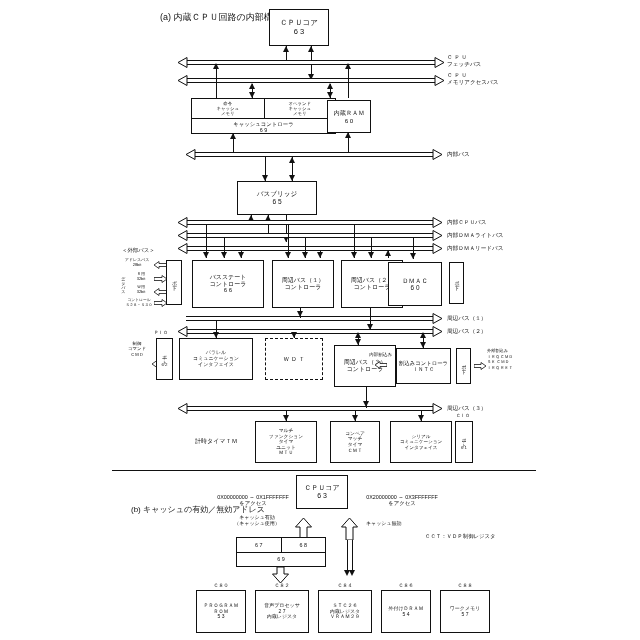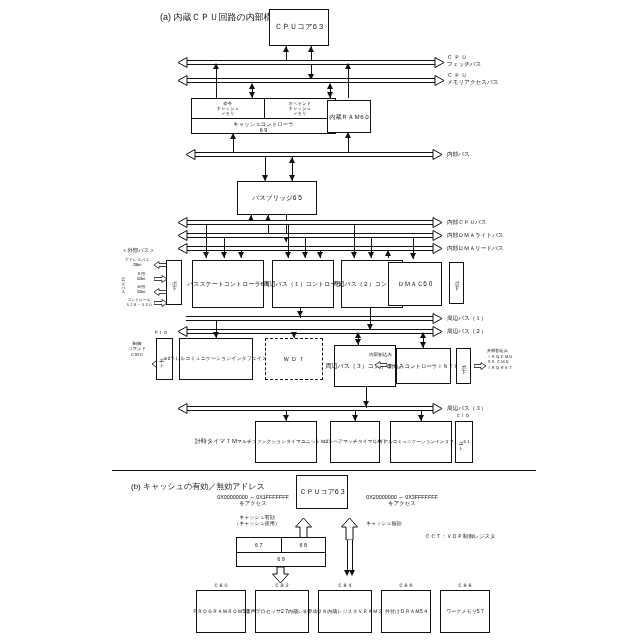--- a/index.html
+++ b/index.html
@@ -1,21 +1,21 @@
 <!DOCTYPE html>
 <html><head>
 <meta charset="utf-8">
 <style>
   html,body{margin:0;padding:0;background:#ffffff;}
   body{width:640px;height:640px;position:relative;overflow:hidden;
        font-family:"Liberation Sans","DejaVu Sans",sans-serif;color:#111;}
   #stage{position:relative;width:640px;height:640px;}
   
   .box{position:absolute;border:1.4px solid #111;background:#fff;
-       display:flex;flex-direction:row;align-items:center;justify-content:center;
+       display:flex;flex-direction:column;align-items:center;justify-content:center;
        text-align:center;line-height:1.15;box-sizing:border-box;}
   .box.dashed{border-style:dashed;}
   .box .ln{display:block;white-space:nowrap;}
   
   .vbox{position:absolute;border:1.4px solid #111;background:#fff;
         display:flex;align-items:center;justify-content:center;box-sizing:border-box;}
   .vbox span{writing-mode:vertical-rl;text-orientation:upright;white-space:nowrap;
              line-height:1.05;letter-spacing:0px;}
   
   .lbl{position:absolute;white-space:nowrap;line-height:1.2;}
@@ -430,21 +430,21 @@
 
   <div class="vline" style="left:286px;top:410px;height:11px;"></div>
   <div class="ar dn" style="left:282.5px;top:415px;"></div>
   <div class="vline" style="left:355px;top:410px;height:11px;"></div>
   <div class="ar dn" style="left:351.5px;top:415px;"></div>
   <div class="vline" style="left:421px;top:410px;height:11px;"></div>
   <div class="ar dn" style="left:417.5px;top:415px;"></div>
 
   <div class="divline" style="left:112px;top:470px;width:424px;"></div>
 
-  <div class="lbl" style="left:131px;top:482px;font-size:8px;">(b) キャッシュの有効／無効アドレス</div>
+  <div class="lbl" style="left:131px;top:505px;font-size:8px;">(b) キャッシュの有効／無効アドレス</div>
 
   <div class="box" style="left:296px;top:475px;width:52px;height:34px;font-size:7px;">
     <span class="ln">ＣＰＵコア</span>
     <span class="ln">6 3</span>
   </div>
 
   <div class="lbl c" style="left:190px;top:494px;font-size:5.4px;width:126px;">
     <span class="ln">0X00000000 ～ 0X1FFFFFFF</span><br>
     <span class="ln">をアクセス</span>
   </div>

